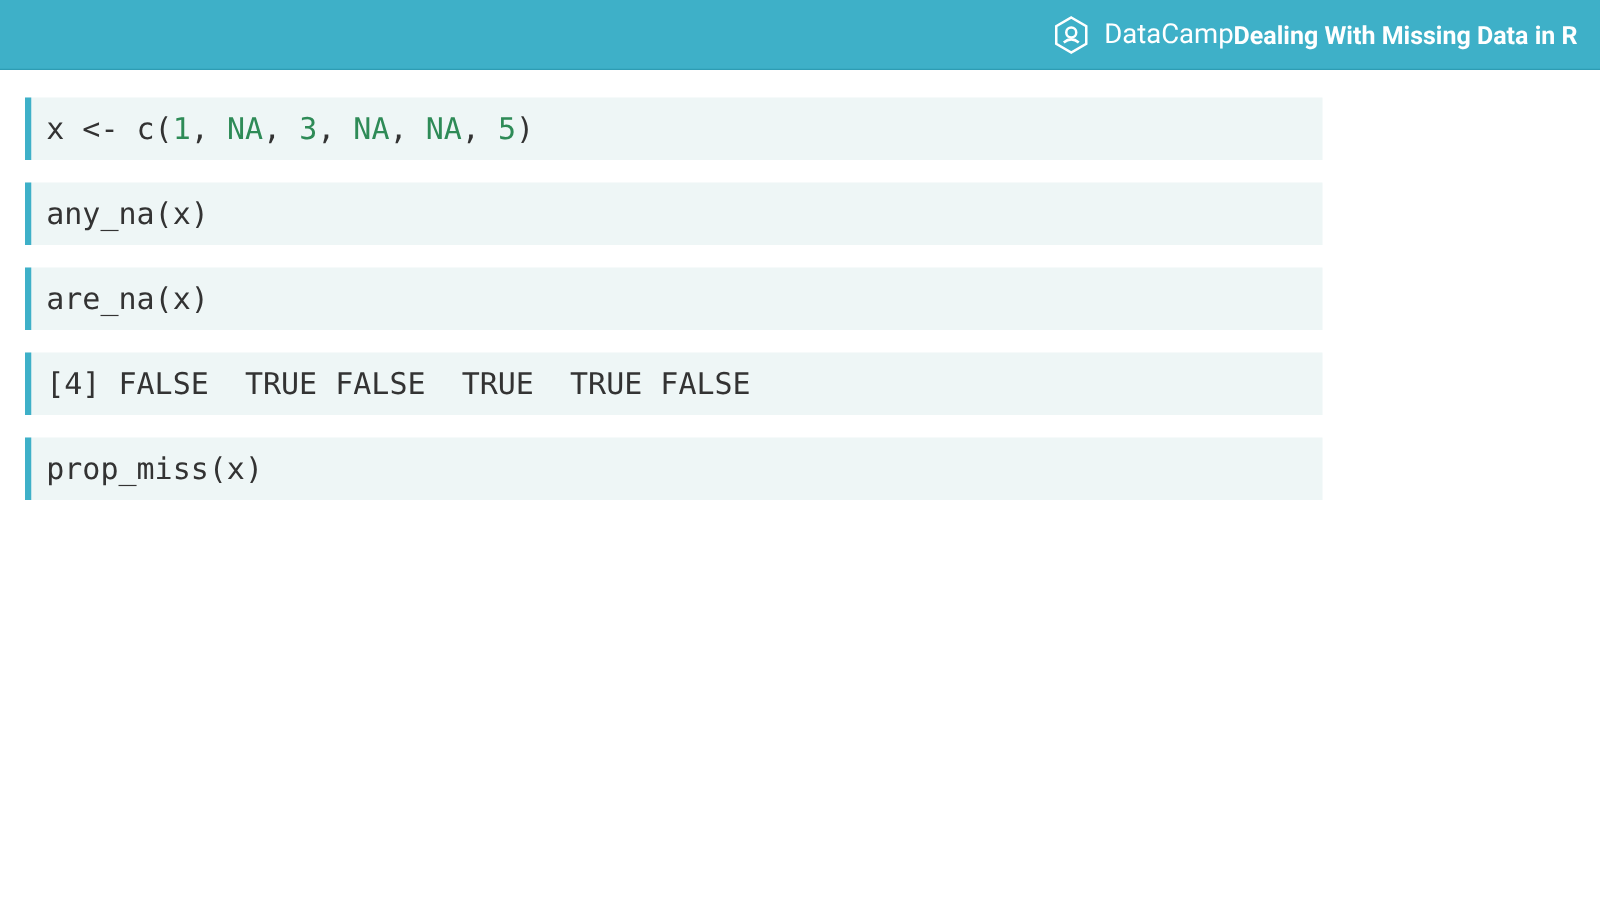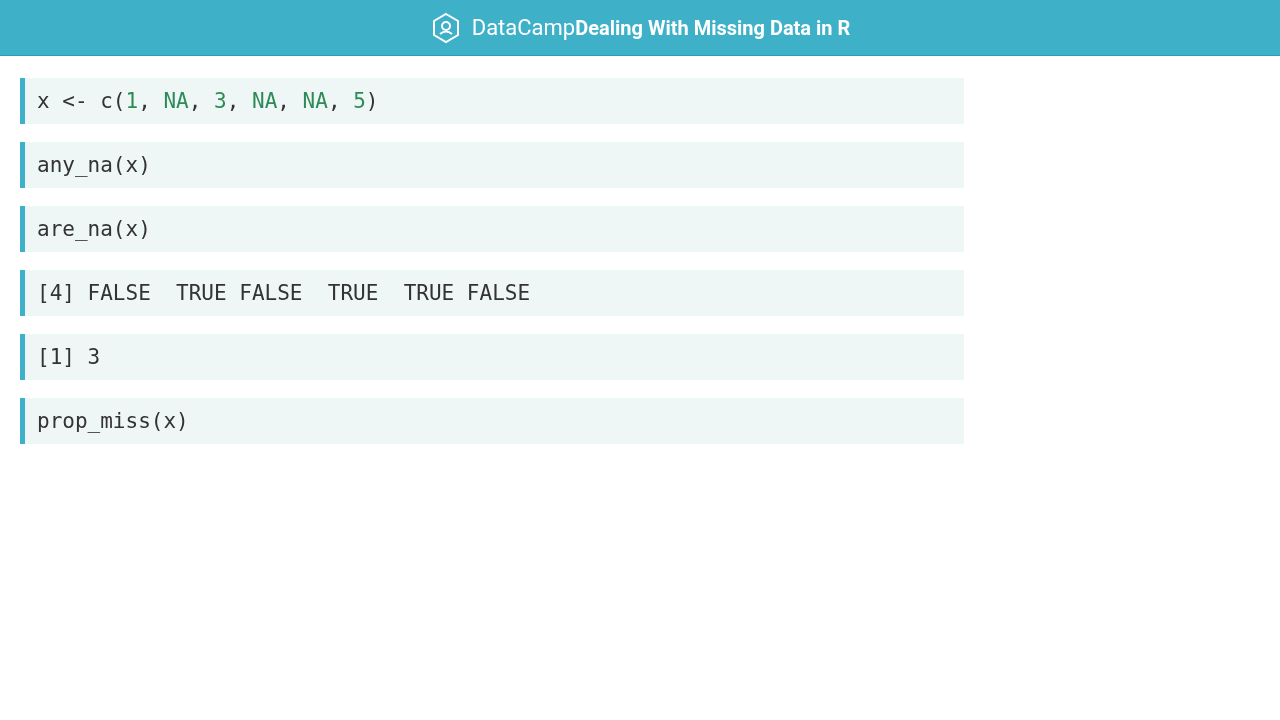--- a/index.html
+++ b/index.html
@@ -3,43 +3,43 @@
 <meta charset="utf-8">
 <style>
   * { margin: 0; padding: 0; box-sizing: border-box; }
   html, body { width: 1280px; height: 720px; font-family: -apple-system, BlinkMacSystemFont, "Segoe UI", Roboto, sans-serif; background: #fff; }
   .header {
     height: 56px;
     background: #3eb0c8;
     border-bottom: 1px solid #2e9cb3;
     display: flex;
     align-items: center;
-    justify-content: center;
+    justify-content: flex-end;
     padding: 0 18px;
     color: #fff;
   }
   .brand { display: flex; align-items: center; gap: 10px; }
   .brand-text { font-size: 22px; font-weight: 400; }
   .course-title { font-size: 20px; font-weight: 700; }
   .content { padding: 22px 20px 0 20px; width: 100%; }
   .slide-title {
     font-size: 44px;
     font-weight: 400;
     color: #1a1a1a;
     margin-bottom: 28px;
   }
   .code-block {
     background: #eef6f6;
     border-left: 5px solid #3eb0c8;
     padding: 11px 12px;
     margin-bottom: 18px;
     font-family: "Consolas", "Menlo", "Monaco", monospace;
-    font-size: 21px;
+    font-size: 24px;
     color: #333;
-    width: 944px;
+    width: 1038px;
     white-space: pre;
   }
   .tok-num { color: #2e8b57; }
   .tok-na  { color: #2e8b57; }
   .logo-svg { width: 32px; height: 32px; }
 </style>
 </head>
 <body>
 
 <div class="header">
@@ -53,16 +53,15 @@
   </div>
   <div class="course-title">Dealing With Missing Data in R</div>
 </div>
 
 <div class="content">
   <div id="blocks">
       <div class="code-block"><span>x &lt;- c(</span><span class="tok-num">1</span><span>, </span><span class="tok-na">NA</span><span>, </span><span class="tok-num">3</span><span>, </span><span class="tok-na">NA</span><span>, </span><span class="tok-na">NA</span><span>, </span><span class="tok-num">5</span><span>)</span></div>
       <div class="code-block">any_na(x)</div>
       <div class="code-block">are_na(x)</div>
       <div class="code-block">[4] FALSE  TRUE FALSE  TRUE  TRUE FALSE</div>
-      <div class="code-block">[1] 3</div>
       <div class="code-block">prop_miss(x)</div>
     </div>
 </div>
 
 </body></html>

